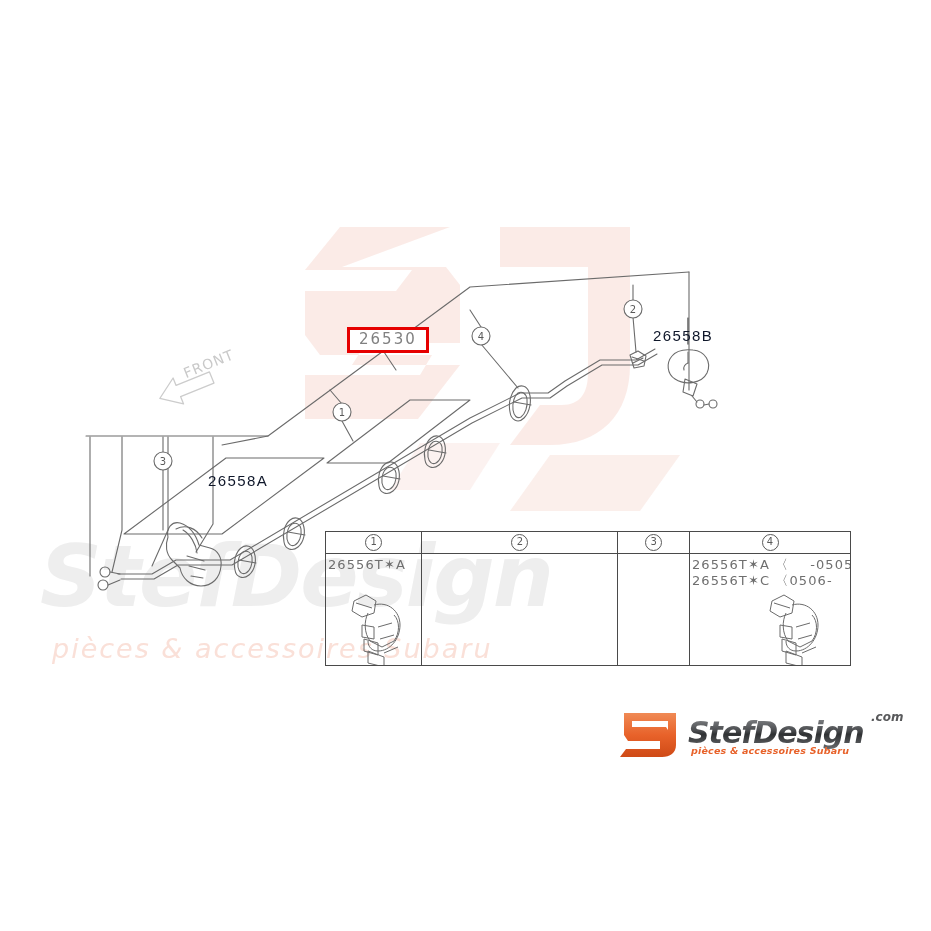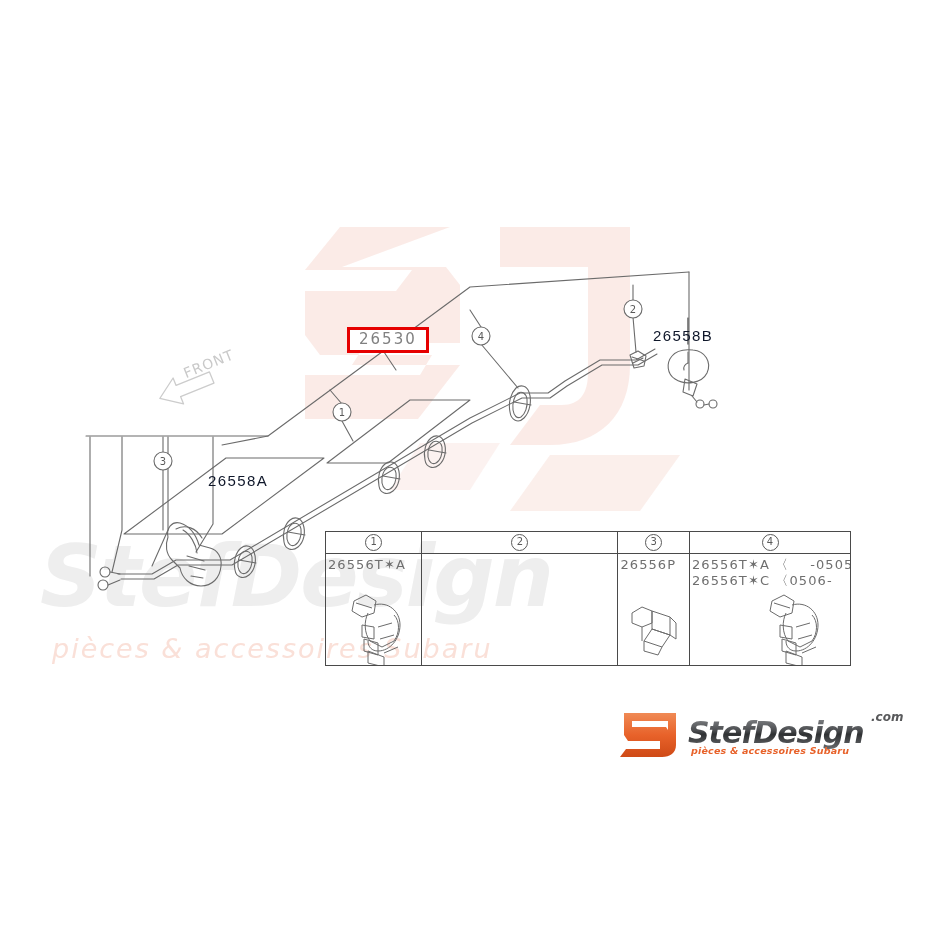--- a/index.html
+++ b/index.html
@@ -357,35 +357,20 @@
 
     <div class="pt-col c2">
       <div class="pt-head">
         <span class="circnum">2</span>
       </div>
     </div>
 
     <div class="pt-col c3">
       <div class="pt-head">
         <span class="circnum">3</span>
-      </div>
-      <div class="pt-body">
-        <div class="pt-lines">
-          <div class="pt-line">26556P</div>
-        </div>
-        <svg class="pt-art a3" viewBox="0 0 54 56">
-          <g fill="none" stroke="#6b6b6b" stroke-width="1">
-            <path d="M4 12 L14 6 L24 10 L24 22 L14 26 L4 22 Z"></path>
-            <path d="M24 10 L42 16 L42 34 L24 28 Z"></path>
-            <path d="M24 28 L42 34 L34 46 L16 40 Z"></path>
-            <path d="M16 40 L16 50 L30 54 L34 46"></path>
-            <path d="M42 16 L48 22 L48 38 L42 34"></path>
-            <path d="M14 26 L14 40"></path>
-          </g>
-        </svg>
       </div>
     </div>
 
     <div class="pt-col c4">
       <div class="pt-head">
         <span class="circnum">4</span>
       </div>
       <div class="pt-body">
         <div class="pt-lines">
           <div class="pt-line">26556T✶A 〈    -0505〉</div>

